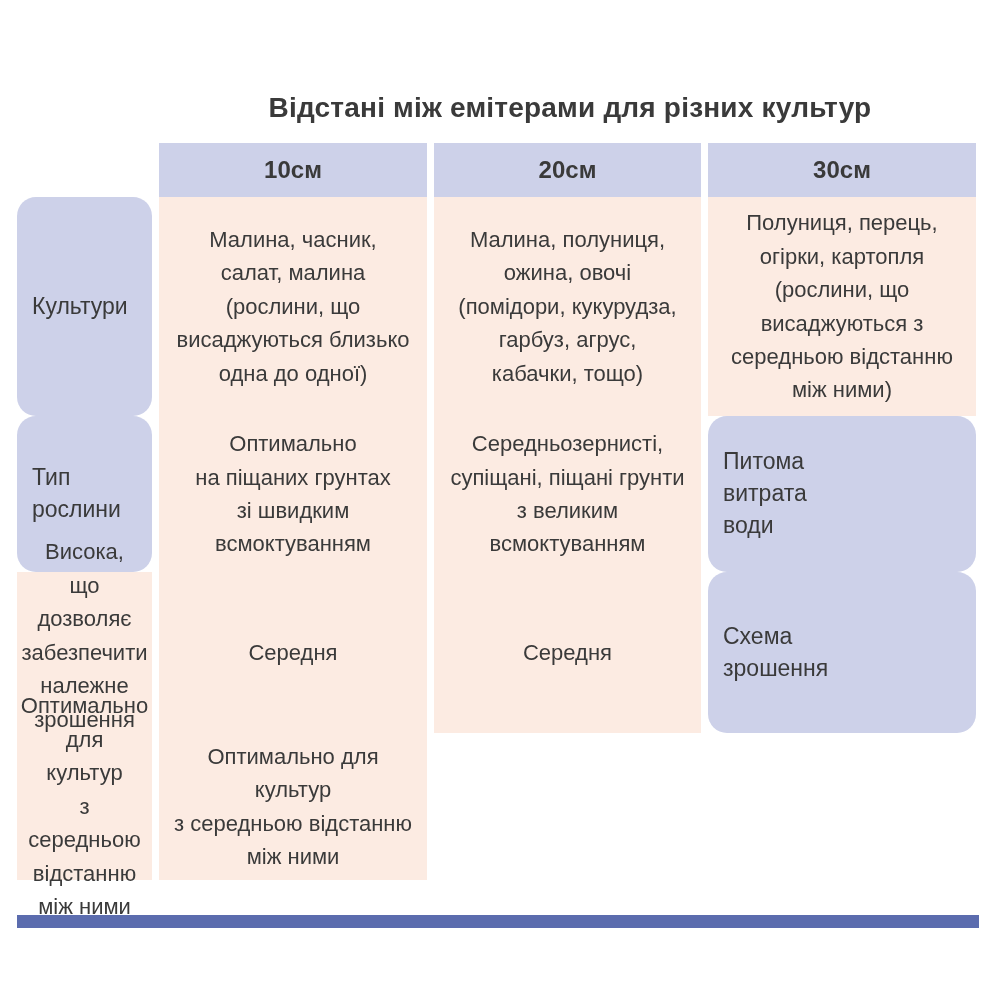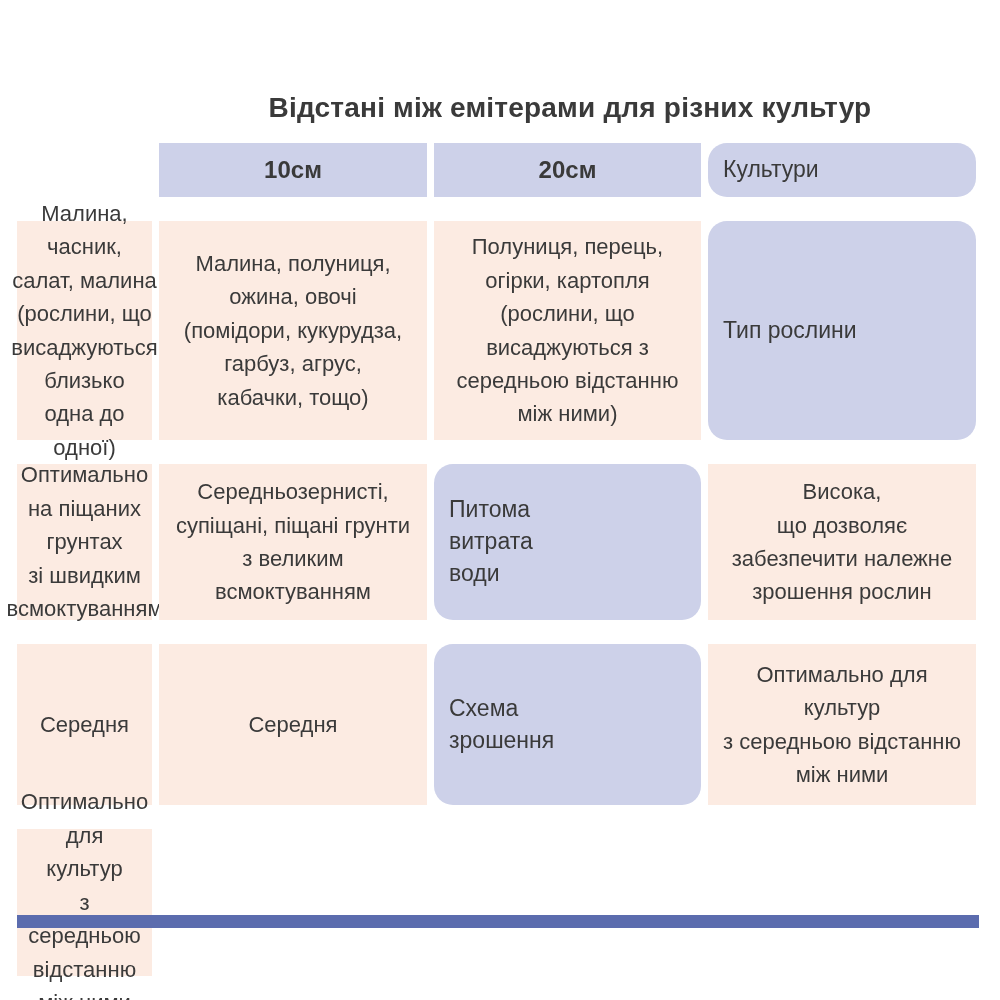--- a/index.html
+++ b/index.html
@@ -20,21 +20,21 @@
     font-weight:bold;
     color:var(--text, #3a3a3a);
     letter-spacing:0.2px;
   }
   .table-grid {
     position:absolute;
     top:143px; left:17px;
     display:grid;
     grid-template-columns:135px 268px 267px 268px;
     grid-template-rows:54px 219px 156px 161px 147px;
-    gap:24px 7px;
+    gap:0 7px;
   }
   .corner { background:transparent; }
   .col-header {
     background:var(--header-bg, #cdd1e9);
     display:flex; align-items:center; justify-content:center;
     font-size:24px; font-weight:bold;
   }
   .row-label {
     background:var(--label-bg, #cdd1e9);
     display:flex; align-items:center;
@@ -65,20 +65,21 @@
 
 <div class="page">
 
   <div class="title">Відстані між емітерами для різних культур</div>
 
   <div class="table-grid">
 
     <div class="corner"></div>
     <div class="col-header">10см</div>
     <div class="col-header">20см</div>
+    <div class="col-header">30см</div>
 
     <div class="row-label">Культури</div>
     <div class="cell">Малина, часник,
 салат, малина
 (рослини, що
 висаджуються близько
 одна до одної)</div>
     <div class="cell">Малина, полуниця,
 ожина, овочі
 (помідори, кукурудза,

